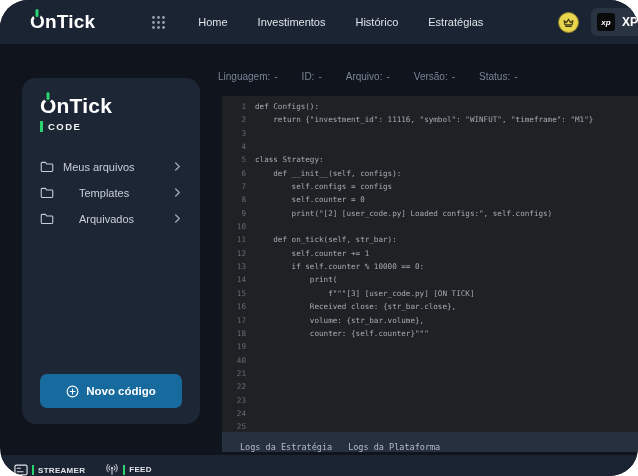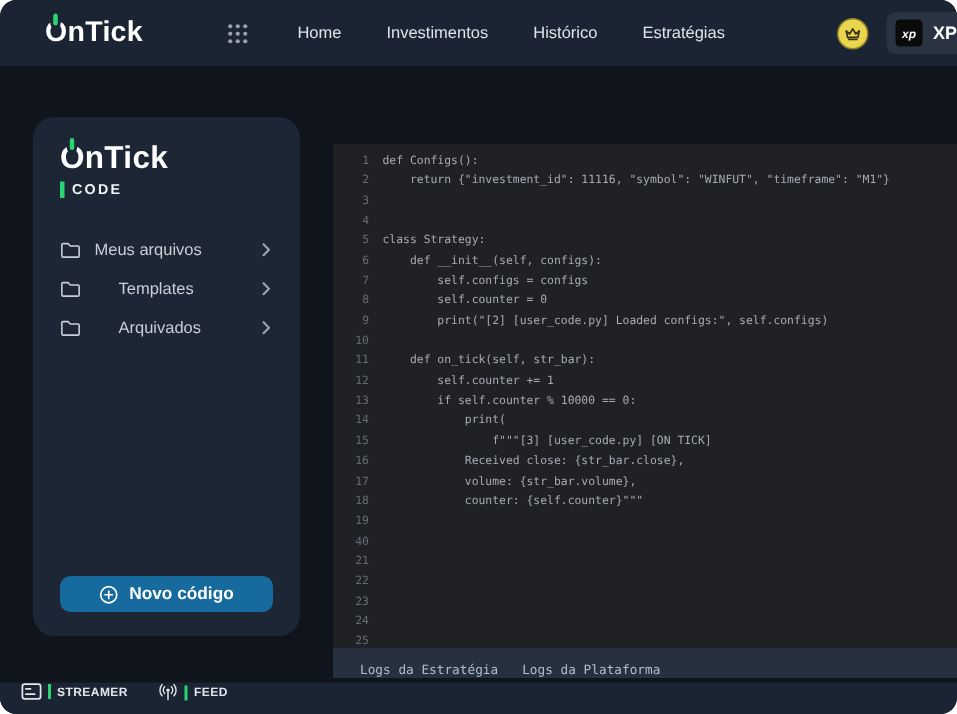--- a/index.html
+++ b/index.html
@@ -1,18 +1,18 @@
 <!DOCTYPE html>
 <html><head>
 <meta charset="utf-8">
 <style>
   * { margin:0; padding:0; box-sizing:border-box; }
   body { background:#ffffff; font-family:"Liberation Sans", sans-serif; }
   .app { position:relative; width:638px; height:476px; background:#0f141d;
-         border-radius:11px; overflow:hidden; }
+         border-radius:28px; overflow:hidden; }
 
   
   .navbar { position:absolute; top:0; left:0; right:0; height:44px; background:#1b2433;
             display:flex; align-items:center; padding:0 14px 0 30px; }
   .logo { font-weight:800; color:#fff; font-size:19px; letter-spacing:.2px; --bg:#1b2433; white-space:nowrap; }
   .o-wrap { position:relative; display:inline-block; }
   .o-tick { position:absolute; top:-2px; left:50%; transform:translateX(-50%);
             width:3px; height:8px; border-radius:2px; background:#2bd470;
             box-shadow:0 0 0 2px var(--bg); }
   .nav-grid { margin-left:56px; display:flex; align-items:center; cursor:pointer; }
@@ -40,21 +40,21 @@
   .search-box input { background:transparent; border:none; outline:none; color:#e8ebf0;
                       font-size:11px; width:100%; margin-left:5px; font-family:"Liberation Sans",sans-serif; }
   .search-box input::placeholder { color:#e8ebf0; opacity:1; }
   .lang-badge { width:23px; height:23px; background:#2a3344; border-radius:6px;
                 display:flex; align-items:center; justify-content:center; cursor:pointer; flex:none; }
   .cpp-text { color:#e85c7f; font-size:8.5px; font-weight:bold; }
   .folders { margin-top:22px; }
   .folder-row { display:flex; align-items:center; height:25px; cursor:pointer; }
   .folder-row + .folder-row { margin-top:1px;gap:16px; }
   .folder-label { color:#c9ced8; font-size:11px; margin-left:9px; flex:1; }
-  .new-code-btn { position:absolute; left:18px; right:18px; bottom:16px; height:24px;
+  .new-code-btn { position:absolute; left:18px; right:18px; bottom:16px; height:34px;
                   background:#176a9e; border:none; border-radius:7px; color:#fff;
                   font-size:11.5px; font-weight:bold; display:flex; align-items:center;
                   justify-content:center; gap:7px; cursor:pointer; font-family:"Liberation Sans",sans-serif; }
 
   
   .meta-row { position:absolute; left:218px; top:71px; display:flex; gap:24px; }
   .meta-item { color:#7b8495; font-size:10px; white-space:nowrap; }
   .meta-item .v { margin-left:4px; }
 
   .editor { position:absolute; left:222px; top:96px; right:0; height:336px;
@@ -64,21 +64,21 @@
   .ln { width:24px; text-align:right; color:#656b73; flex:none; }
   .lc { margin-left:9px; color:#a6abb3; white-space:pre; }
 
   .logsbar { position:absolute; left:222px; right:0; top:432px; height:20px; background:#26303f;
              display:flex; align-items:flex-end; gap:16px; padding-left:18px;
              font-family:"DejaVu Sans Mono", monospace; font-size:8.5px; color:#b4bcc8; }
   .log-tab { cursor:pointer; white-space:nowrap; }
 
   
   .statusbar { position:absolute; left:0; right:0; bottom:0; height:21px; background:#1b2433;
-               display:flex; align-items:flex-start; padding-left:14px;margin-top:36px; }
+               display:flex; align-items:flex-end; padding-left:14px;margin-top:36px; }
   .status-item { display:flex; align-items:center; gap:4px; cursor:pointer; }
   .status-item + .status-item { margin-left:20px; }
   .status-bar-mark { width:2px; height:10px; background:#2bd470; }
   .status-label { color:#e2e6ec; font-size:8px; font-weight:bold; letter-spacing:.3px; }
   svg { display:block; }
 </style>
 </head>
 <body>
 
 <div class="app">
@@ -164,20 +164,27 @@
 
     <button class="new-code-btn">
       <svg width="13" height="13" viewBox="0 0 16 16">
         <circle cx="8" cy="8" r="6.6" fill="none" stroke="#fff" stroke-width="1.4"></circle>
         <path d="M8 5v6M5 8h6" stroke="#fff" stroke-width="1.4" stroke-linecap="round"></path>
       </svg>
       <span>Novo código</span>
     </button>
   </div>
 
+  <div class="meta-row">
+    <span class="meta-item"><span>Linguagem:</span><span class="v">-</span></span>
+    <span class="meta-item"><span>ID:</span><span class="v">-</span></span>
+    <span class="meta-item"><span>Arquivo:</span><span class="v">-</span></span>
+    <span class="meta-item"><span>Versão:</span><span class="v">-</span></span>
+    <span class="meta-item"><span>Status:</span><span class="v">-</span></span>
+  </div>
 
   <div class="editor">
     <div>
         <div class="code-line">
           <span class="ln">1</span>
           <span class="lc">def Configs():</span>
         </div>
         <div class="code-line">
           <span class="ln">2</span>
           <span class="lc">    return {"investment_id": 11116, "symbol": "WINFUT", "timeframe": "M1"}</span>

